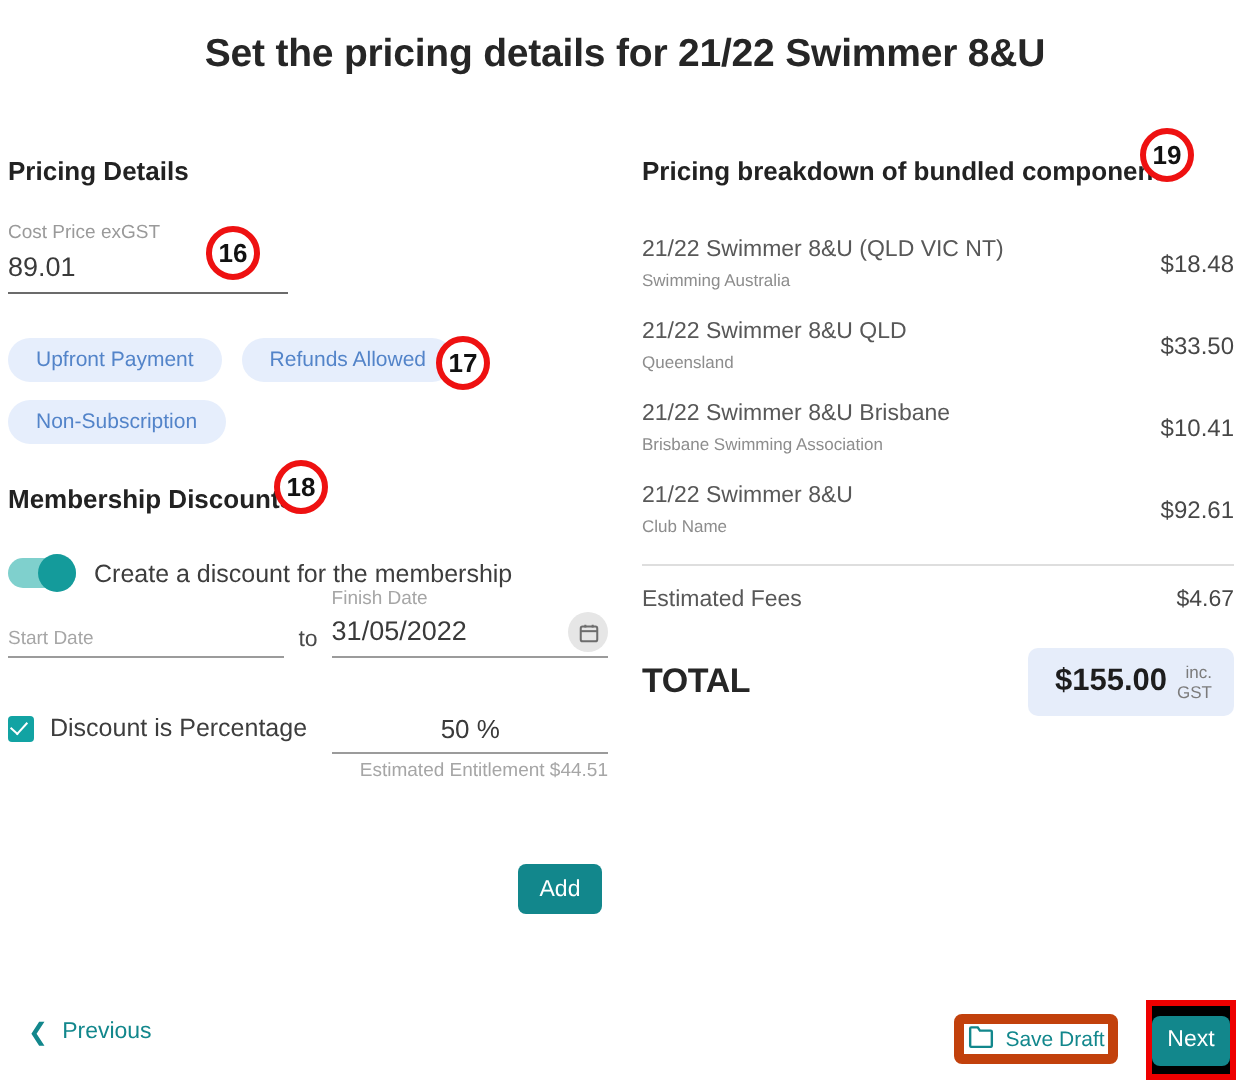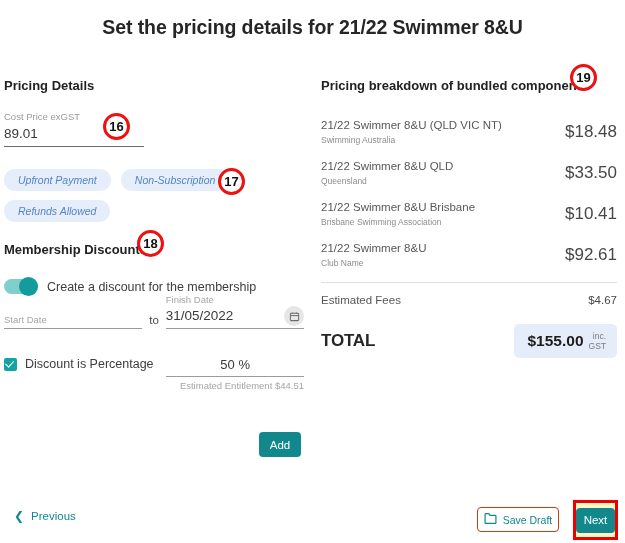--- a/index.html
+++ b/index.html
@@ -28,21 +28,21 @@
     font-size: 13px; font-weight: bold; color: #222; line-height: 16px;
   }
 
   
   .field { position: relative; margin-top: 17px; width: 140px; }
   .field-label { font-size: 9.5px; color: #9a9a9a; line-height: 12px; }
   .field-value { font-size: 13.5px; color: #3a3a3a; line-height: 19px; padding-top: 1px; }
   .field-underline { border-bottom: 1px solid #6b6b6b; margin-top: 3px; }
 
   
-  .chips { margin-top: 22px; display: flex; flex-wrap: wrap; gap: 9px 10px; width: 230px; font-style: italic; }
+  .chips { margin-top: 22px; display: flex; flex-wrap: wrap; gap: 9px 10px; width: 230px; }
   .chip {
     background: #e6eefc; color: #5384c9;
     border-radius: 13px; height: 22px; line-height: 22px;
     padding: 0 14px; font-size: 10.5px; white-space: nowrap;
   }
 
   
   .md-head { margin-top: 20px; font-size: 13px; font-weight: bold; color: #222; }
 
   .toggle-row { margin-top: 22px; display: flex; align-items: center; gap: 9px; }
@@ -93,21 +93,21 @@
     background: #12878c; color: #fff;
     font-size: 11.5px; display: flex; align-items: center; justify-content: center;
     border: none; cursor: pointer; font-family: inherit;
   }
 
   
   .bd-list { margin-top: 18px; }
   .bd-row { display: flex; justify-content: space-between; align-items: center; padding: 6px 0 7px 0; }
   .bd-name { font-size: 11.5px; color: #585858; line-height: 15px; }
   .bd-sub  { font-size: 8.5px; color: #8d8d8d; line-height: 12px; padding-top: 1px; }
-  .bd-price { font-size: 17px; color: #474747; white-space: nowrap; margin-left: 44px; }
+  .bd-price { font-size: 12px; color: #474747; white-space: nowrap; margin-left: 44px; }
 
   .divider { border-top: 1px solid #dedede; margin-top: 6px; }
 
   .fees-row { display: flex; justify-content: space-between; align-items: center; padding: 11px 0 0 0; }
   .fees-label { font-size: 11.5px; color: #585858; }
   .fees-value { font-size: 11.5px; color: #474747; }
 
   .total-row { display: flex; justify-content: space-between; align-items: center; margin-top: 18px; }
   .total-label { font-size: 17px; font-weight: bold; color: #262626; letter-spacing: -0.2px; }
   .total-badge {
@@ -122,30 +122,30 @@
     position: absolute; left: 14px; top: 510px;
     display: flex; align-items: center; gap: 7px;
     background: none; border: none; cursor: pointer; font-family: inherit;
   }
   .prev-chev { color: #12878c; font-size: 12px; line-height: 1; }
   .prev-label { font-size: 11.5px; color: #12878c; }
 
   .save-btn {
     position: absolute; left: 477px; top: 507px;
     width: 82px; height: 25px; border-radius: 4px;
-    border: 1px solid #c2410c; background: #fff;
+    border: 5px solid #c2410c; background: #fff;
     display: flex; align-items: center; justify-content: center; gap: 6px;
     cursor: pointer; font-family: inherit;
   }
   .save-label { font-size: 10.5px; color: #12878c; }
 
   .next-wrap {
     position: absolute; left: 573px; top: 500px;
     width: 45px; height: 40px;
-    border: 3px solid #ee0000; background: #fef9c3;
+    border: 3px solid #ee0000; background: #000000;
     display: flex; align-items: center; justify-content: flex-start;
   }
   .next-btn {
     width: 39px; height: 25px; border-radius: 4px;
     background: #12878c; color: #fff; border: none;
     font-size: 11.5px; display: flex; align-items: center; justify-content: center;
     cursor: pointer; font-family: inherit;
   }
 
   
@@ -172,22 +172,22 @@
     <div class="section-head">Pricing Details</div>
 
     <div class="field">
       <div class="field-label">Cost Price exGST</div>
       <div class="field-value">89.01</div>
       <div class="field-underline"></div>
     </div>
 
     <div class="chips">
       <div class="chip">Upfront Payment</div>
+      <div class="chip">Refunds Allowed</div>
       <div class="chip">Non-Subscription</div>
-      <div class="chip">Refunds Allowed</div>
     </div>
 
     <div class="md-head">Membership Discounts</div>
 
     <div class="toggle-row">
       <div class="toggle">
         <div class="knob"></div>
       </div>
       <div class="toggle-label">Create a discount for the membership</div>
     </div>

